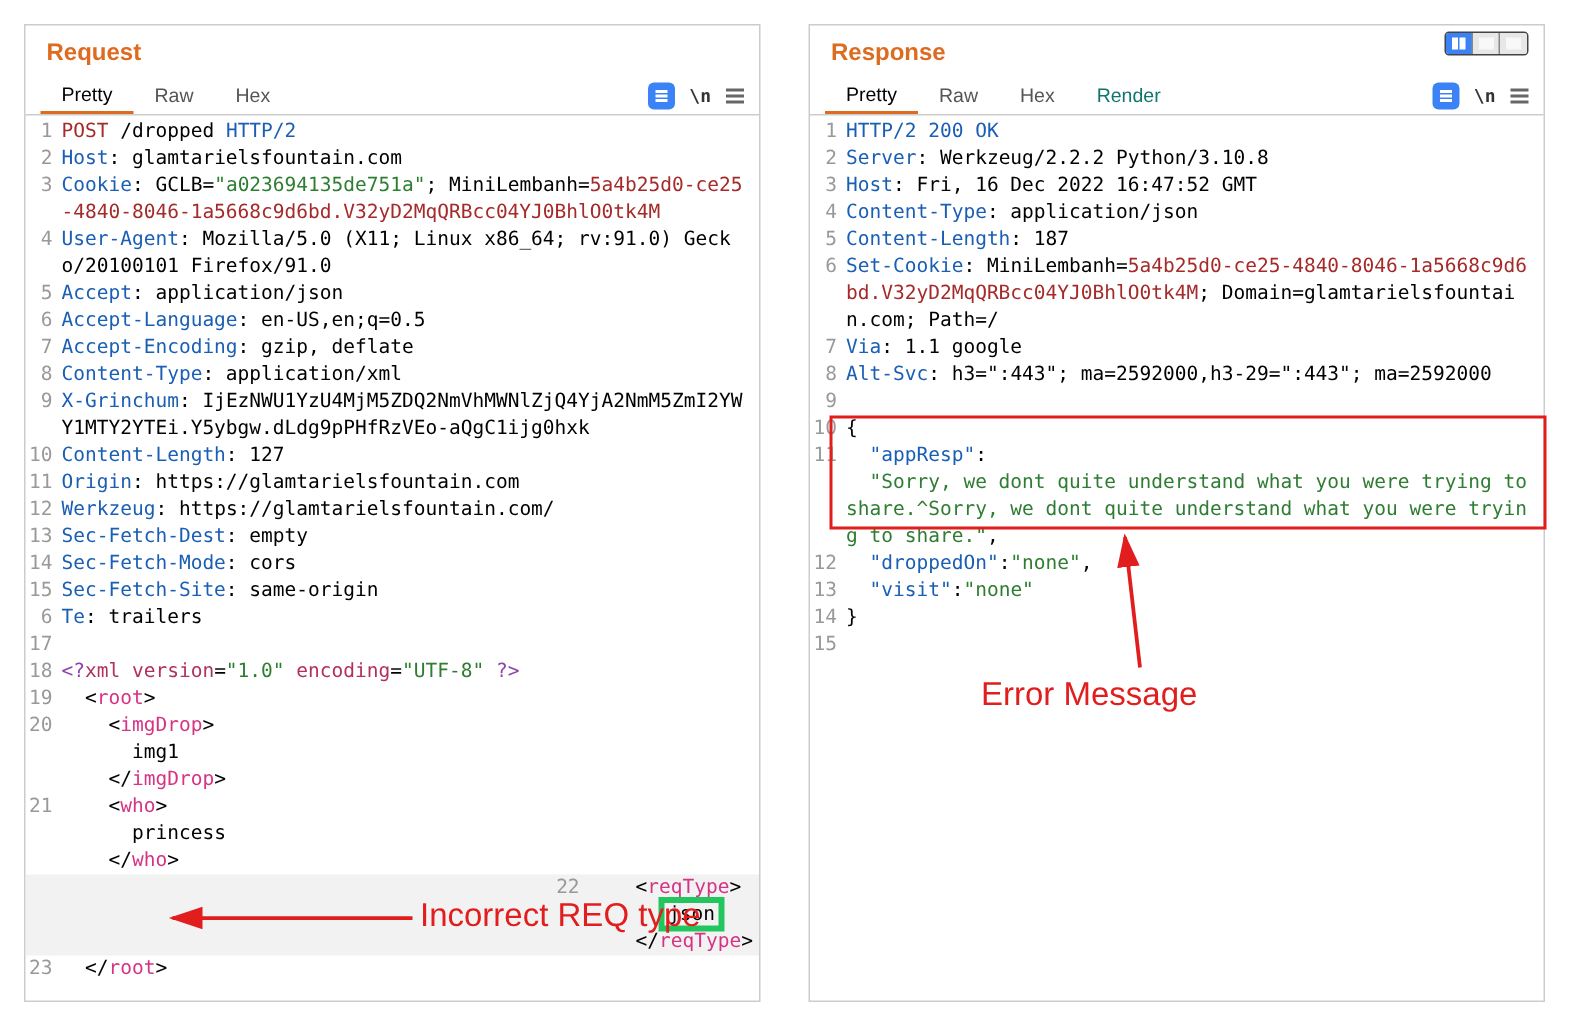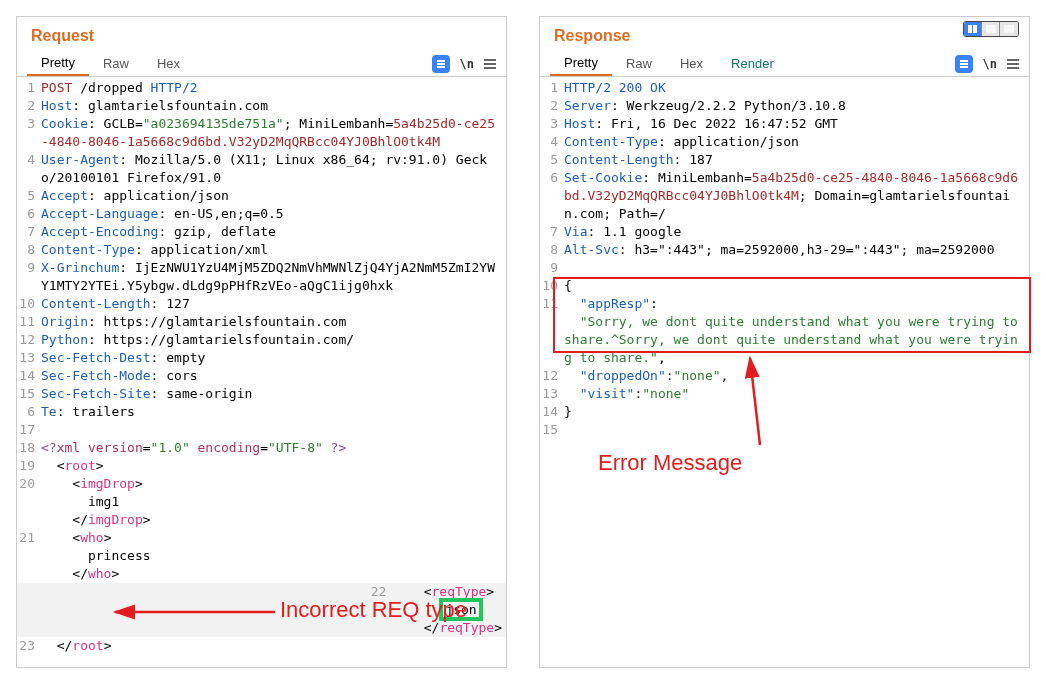--- a/index.html
+++ b/index.html
@@ -113,21 +113,21 @@
       <div class="code-line">
           <span class="gutter">10</span>
           <span class="ln"><span class="h-key">Content-Length</span><span>: 127</span></span>
         </div>
       <div class="code-line">
           <span class="gutter">11</span>
           <span class="ln"><span class="h-key">Origin</span><span>: https://glamtarielsfountain.com</span></span>
         </div>
       <div class="code-line">
           <span class="gutter">12</span>
-          <span class="ln"><span class="h-key">Python</span><span>: https://glamtarielsfountain.com/</span></span>
+          <span class="ln"><span class="h-key">Werkzeug</span><span>: https://glamtarielsfountain.com/</span></span>
         </div>
       <div class="code-line">
           <span class="gutter">13</span>
           <span class="ln"><span class="h-key">Sec-Fetch-Dest</span><span>: empty</span></span>
         </div>
       <div class="code-line">
           <span class="gutter">14</span>
           <span class="ln"><span class="h-key">Sec-Fetch-Mode</span><span>: cors</span></span>
         </div>
       <div class="code-line">
@@ -277,21 +277,21 @@
 <div class="response-box" style="left:553px; top:277px; width:478px; height:76px;"></div>
 
 <svg class="arrow" style="left:730px; top:350px;" width="70" height="100">
   <defs>
       <marker id="ah1" markerWidth="10" markerHeight="10" refX="8" refY="3" orient="auto">
         <path d="M0,0 L0,6 L9,3 z" fill="#e11d1d"></path>
       </marker>
     </defs>
   <line x1="30" y1="95" x2="20" y2="8" stroke="#e11d1d" stroke-width="2.5" marker-end="url(#ah1)"></line>
 </svg>
-<div class="annotation" style="left:598px; top:450px;">Error Message</div>
+<div class="annotation" style="left:654px; top:450px;">Error Message</div>
 
 <svg class="arrow" style="left:110px; top:602px;" width="170" height="20">
   <defs>
       <marker id="ah2" markerWidth="10" markerHeight="10" refX="8" refY="3" orient="auto">
         <path d="M0,0 L0,6 L9,3 z" fill="#e11d1d"></path>
       </marker>
     </defs>
   <line x1="165" y1="10" x2="5" y2="10" stroke="#e11d1d" stroke-width="2.5" marker-end="url(#ah2)"></line>
 </svg>
 <div class="annotation" style="left:280px; top:597px;">Incorrect REQ type</div>

